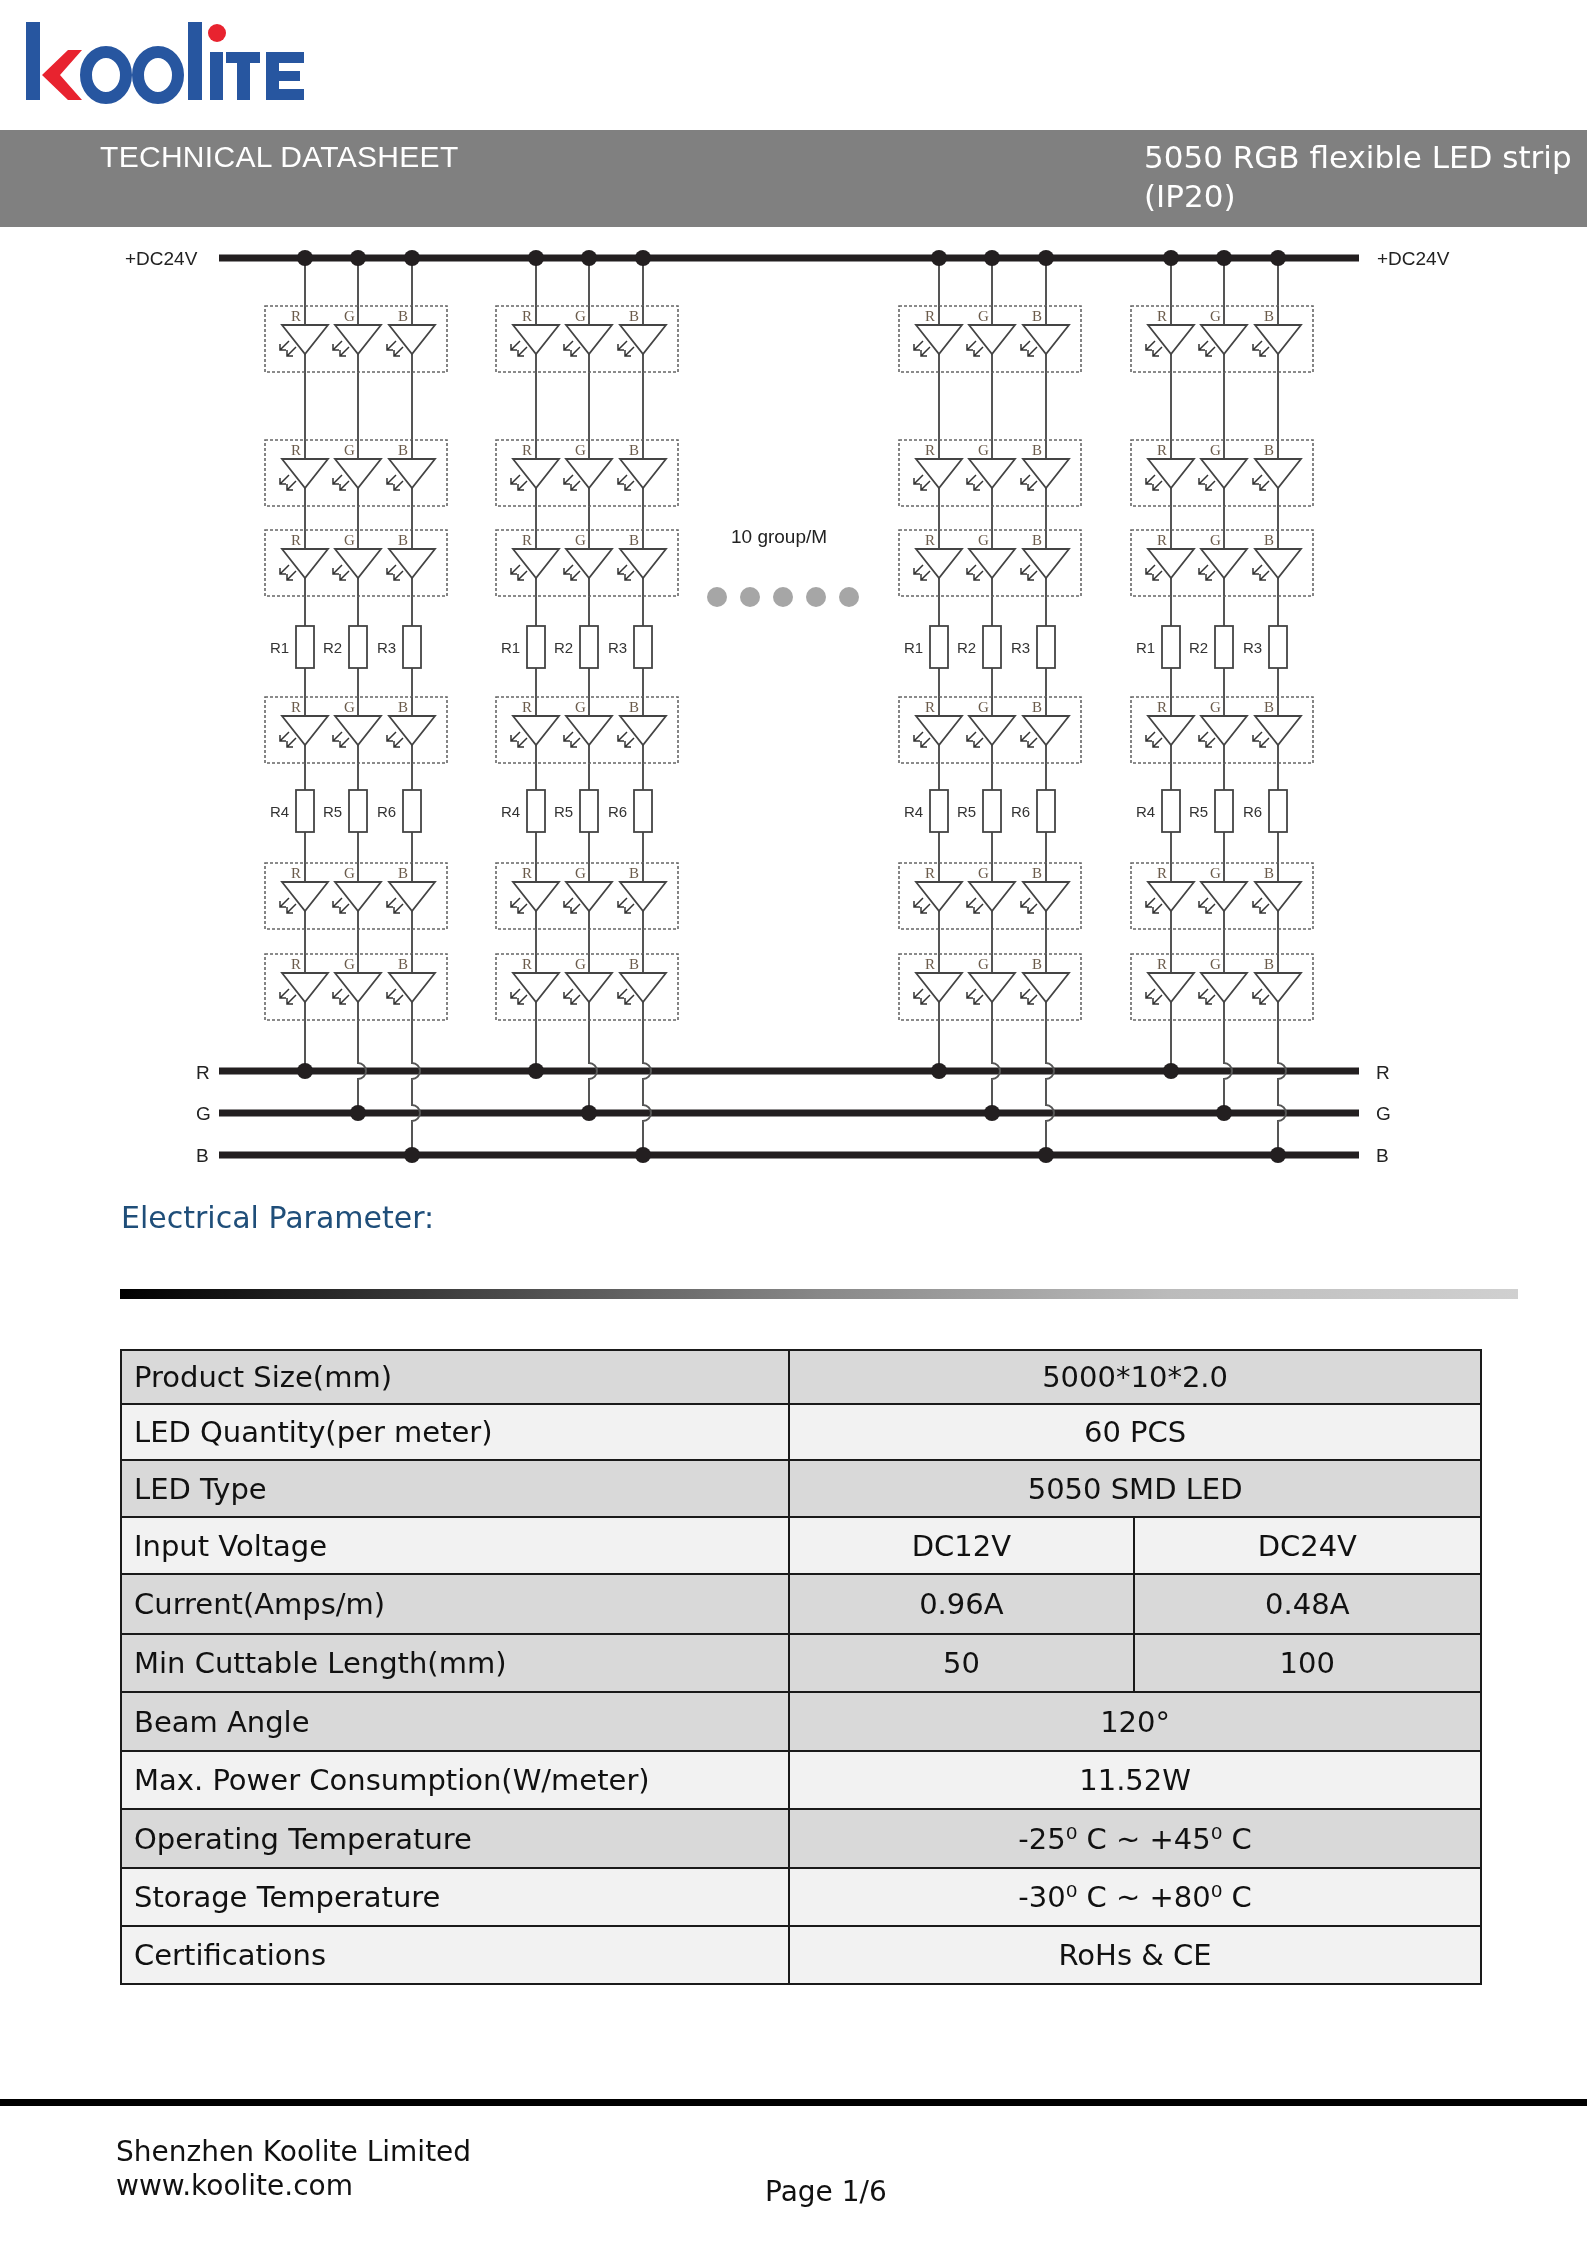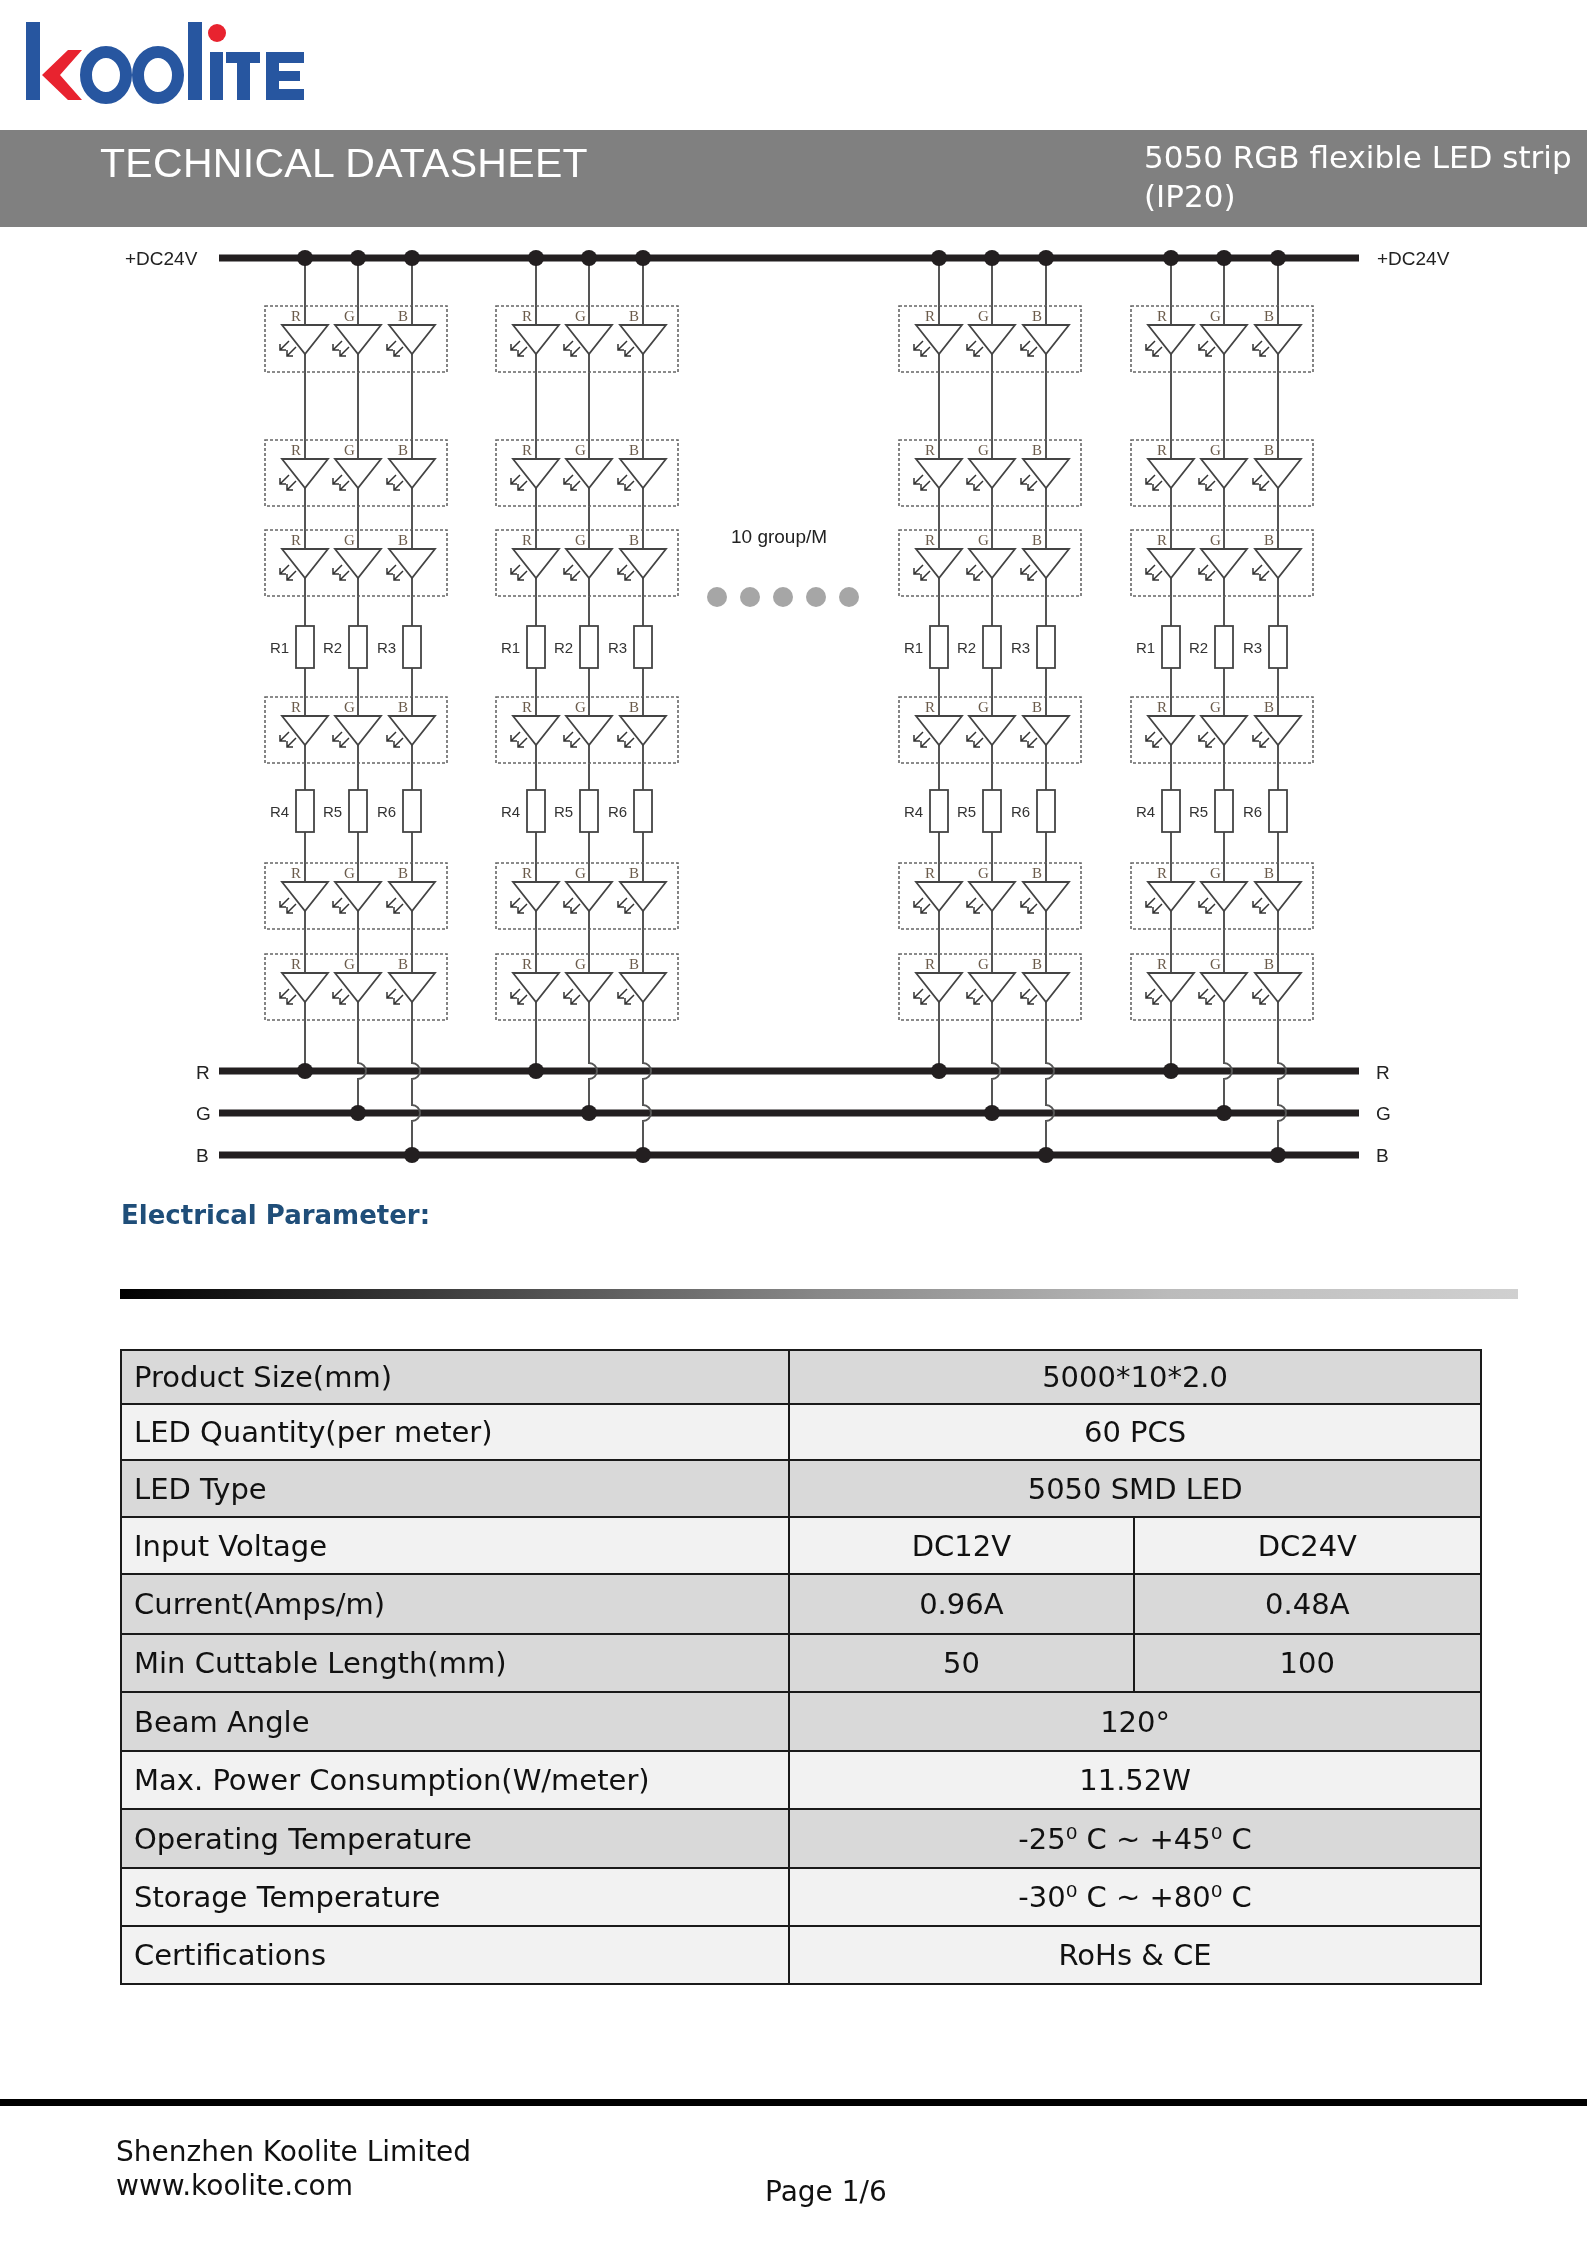--- a/index.html
+++ b/index.html
@@ -1,23 +1,23 @@
 <!DOCTYPE html>
 <html><head>
 <meta charset="utf-8">
 <style>
   html,body{margin:0;padding:0;background:#fff;}
   body{width:1587px;height:2245px;position:relative;overflow:hidden;font-family:"DejaVu Sans",sans-serif;color:#111;}
   .abs{position:absolute;}
   #logo{left:24px;top:20px;width:290px;height:84px;}
   #header-band{left:0;top:130px;width:1587px;height:97px;background:#808080;}
-  #header-left{left:100px;top:140px;color:#fff;font-family:"Liberation Sans",sans-serif;font-size:41px;letter-spacing:0.3px;}
+  #header-left{left:100px;top:140px;color:#fff;font-family:"Liberation Sans",sans-serif;font-size:30px;letter-spacing:0.3px;}
   #header-right{left:1144px;top:138px;color:#fff;font-size:31px;line-height:39px;width:440px;}
   #diagram{left:0;top:235px;width:1587px;height:950px;}
-  #elec-heading{left:121px;top:1200px;color:#1f4e79;font-size:26px;font-weight:bold;}
+  #elec-heading{left:121px;top:1200px;color:#1f4e79;font-size:30px;font-weight:normal;}
   #grad-bar{left:120px;top:1289px;width:1398px;height:10px;background:linear-gradient(to right,#000 0%,#444 25%,#888 50%,#bbb 75%,#d0d0d0 100%);}
   #spec-table{left:120px;top:1349px;width:1362px;border-collapse:collapse;font-size:29px;}
   #spec-table td{border:2px solid #1a1a1a;padding:0 12px;height:52px;}
   #spec-table td.val{text-align:center;}
   #spec-table tr.g td{background:#d9d9d9;}
   #spec-table tr.l td{background:#f2f2f2;}
   #footer-line{left:0;top:2099px;width:1587px;height:7px;background:#000;}
   #footer-company{left:116px;top:2135px;font-size:28px;line-height:34px;}
   #footer-page{left:765px;top:2175px;font-size:28px;}
 </style>

